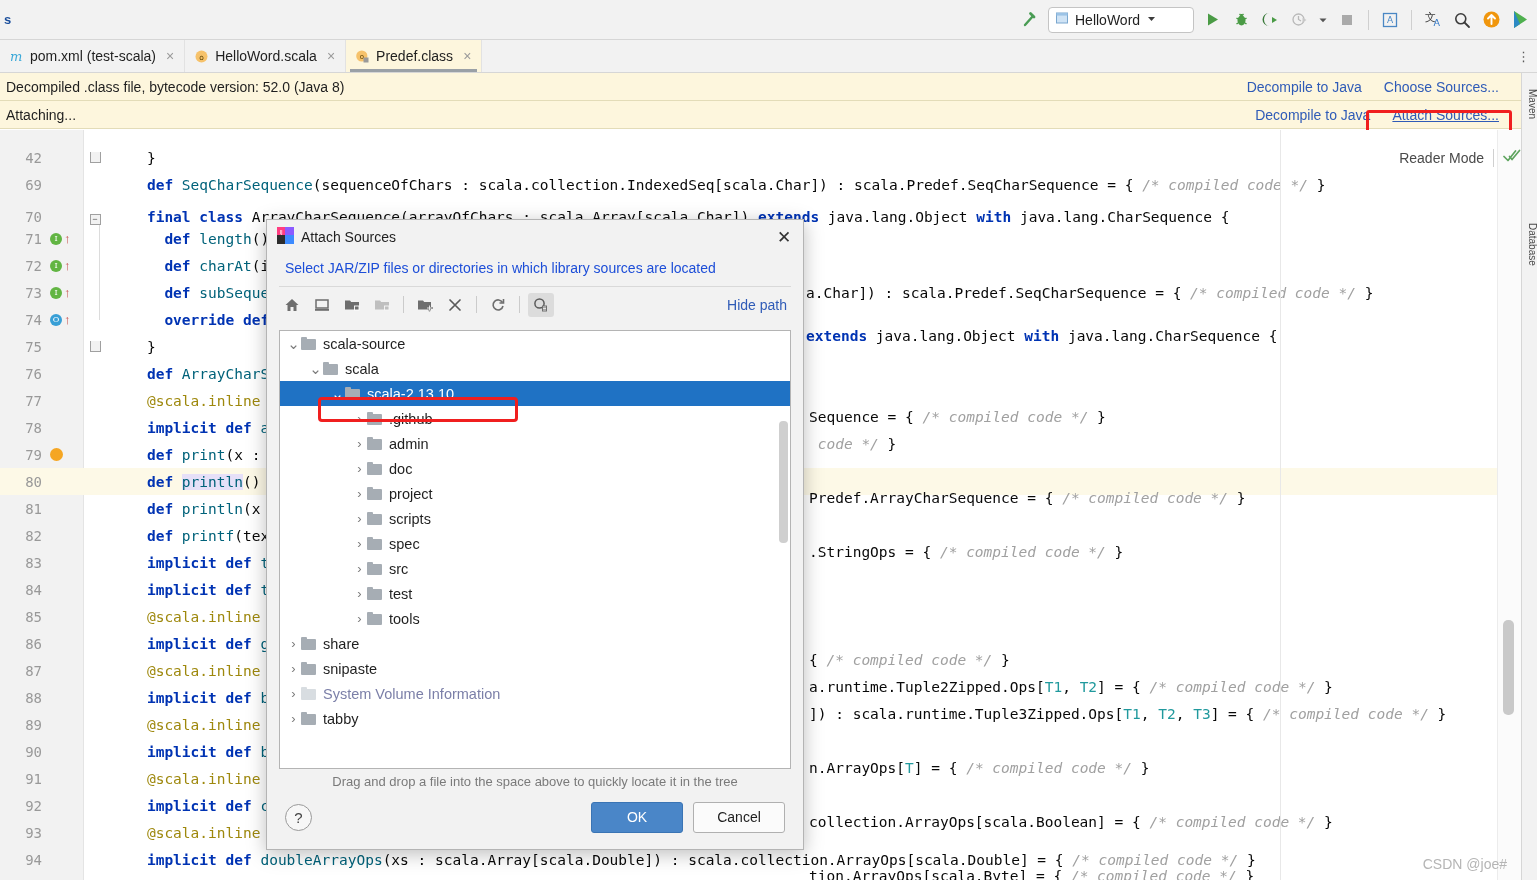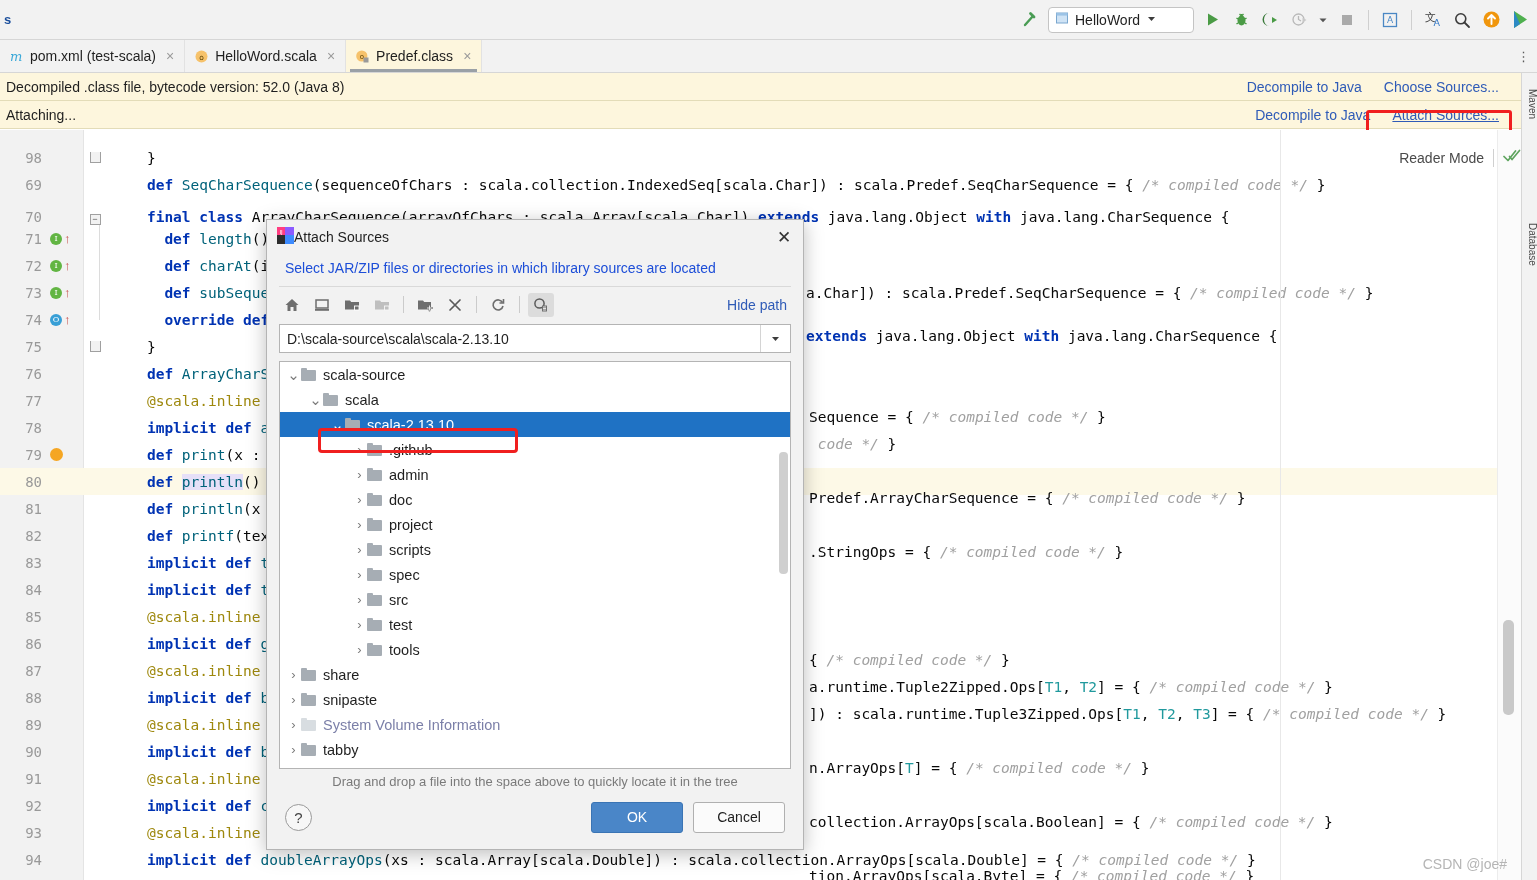--- a/index.html
+++ b/index.html
@@ -152,21 +152,21 @@
   }
 
   
   #dialog {
     position:absolute; left:266px; top:219px; width:538px; height:631px;
     background:#f2f2f2; border:1px solid #b4b4b4;
     box-shadow:0 4px 18px rgba(0,0,0,.26);
     display:flex; flex-direction:column;
   }
   #dlg-title {
-    height:34px; display:flex; align-items:center; gap:0;
+    height:34px; display:flex; align-items:center; gap:7px;
     padding:0 8px 0 10px; background:#f2f2f2;
   }
   #dlg-title .dt-text { font-size:14px; color:#1f1f1f; flex:1 1 auto; }
   #dlg-close { font-size:17px; color:#333; width:22px; text-align:center; cursor:pointer; }
   #dlg-prompt { padding:6px 18px 10px 18px; font-size:14px; color:#1d4ed8; }
   #dlg-toolbar {
     margin:0 12px; height:36px; border-top:1px solid #d9d9d9;
     display:flex; align-items:center; gap:4px;
   }
   .dtb {
@@ -396,21 +396,21 @@
   <span class="blink underline">Attach Sources...</span>
 </div>
 <div id="attach-sources-hl"></div>
 
 <div id="editor">
   <div id="gutter"></div>
   <div id="foldstrip"></div>
   <div class="indent-line" style="top:90px;height:100px;"></div>
   <div id="code-lines">
       <div class="code-row" style="top: 14px;">
-        <div class="lnum">98</div>
+        <div class="lnum">42</div>
         <div class="gmark"></div>
         <div style="width: 22px; display: flex; align-items: center; justify-content: center;">
           <span class="fold-bracket"></span>
         </div>
         <div class="ctext"><span class="pl">    }</span></div>
       </div>
       <div class="code-row" style="top: 41px;">
         <div class="lnum">69</div>
         <div class="gmark"></div>
         <div style="width: 22px; display: flex; align-items: center; justify-content: center;"></div>
@@ -690,28 +690,20 @@
         <circle cx="6.5" cy="6.5" r="4.6" fill="none" stroke="#5a5a5a" stroke-width="1.5"></circle>
         <path d="M9.8 9.8 L12 12" stroke="#5a5a5a" stroke-width="1.6"></path>
         <rect x="9" y="8.5" width="5" height="6" fill="#6e6e6e"></rect>
         <path d="M10 10 L13 10 M10 11.5 L13 11.5 M10 13 L13 13" stroke="#fff" stroke-width="0.8"></path>
       </svg>
     </div>
     <div id="dtb-spacer"></div>
     <div id="hide-path">Hide path</div>
   </div>
 
-  <div id="dlg-path">
-    <span class="pv">D:\scala-source\scala\scala-2.13.10</span>
-    <span class="pdrop">
-      <svg width="11" height="11" viewBox="0 0 11 11">
-          <path d="M2 4 L5.5 8 L9 4 Z" fill="#3c3c3c"></path>
-        </svg>
-    </span>
-  </div>
 
   <div id="dlg-tree">
     <div id="tree-rows">
         <div class="trow" style="padding-left: 6px;">
           <span class="tchev" style="font-size: 15px;">⌄</span>
           <span class="tfold">
             <span class="fico">
               <span class="tabp"></span>
               <span class="body"></span>
             </span>

